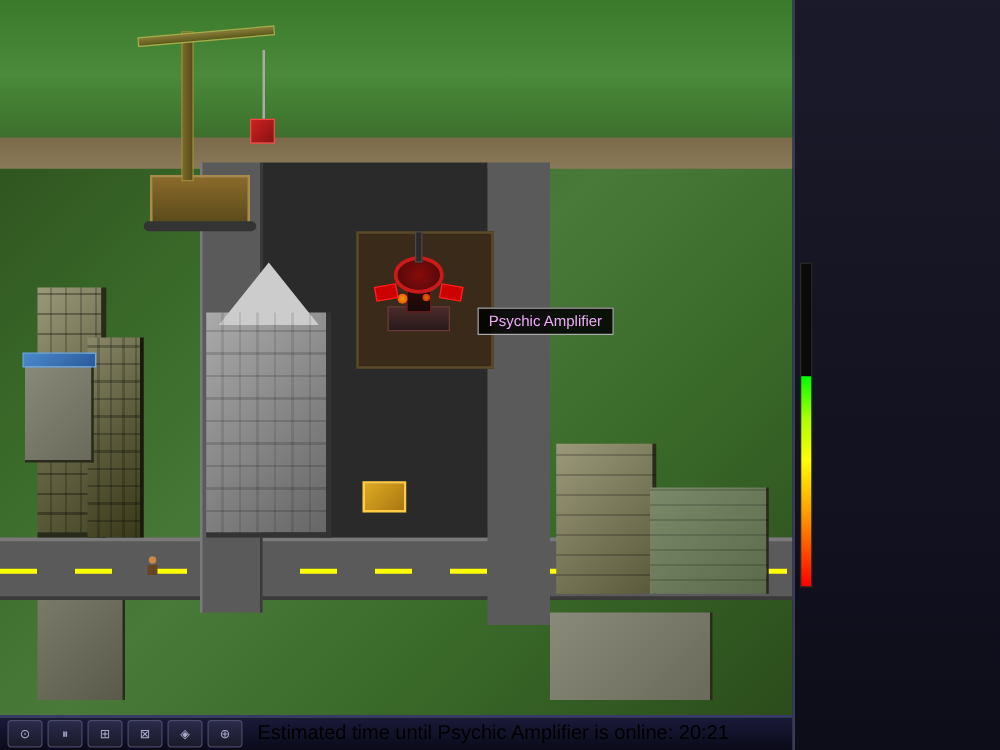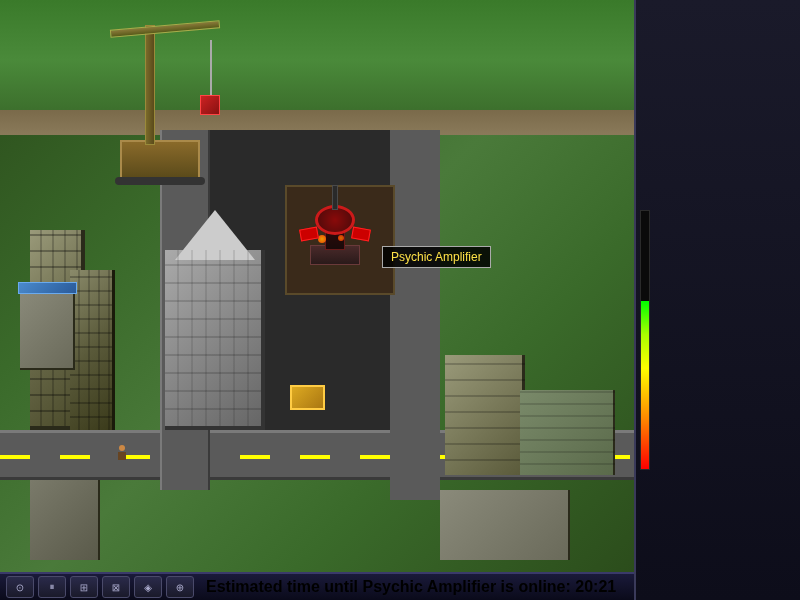--- a/index.html
+++ b/index.html
@@ -28,21 +28,21 @@
       width: 100%; height: 100%;
       background:
         linear-gradient(135deg, #2a4a1a 0%, #3a6a2a 30%, #4a7a3a 50%, #3a6a2a 70%, #2a4a1a 100%);
     }
 
     
     #tooltip {
       position: absolute;
       background: rgba(0,0,0,0.85);
       border: 1px solid #aaa;
-      color: #fde047;
+      color: #f0abfc;
       font-size: 12px;
       padding: 3px 8px;
       pointer-events: none;
       white-space: nowrap;
       z-index: 100;
       text-align: right;
     }
 
     
     #bottom-toolbar {
@@ -219,21 +219,21 @@
     </div>
     <div class="toolbar-btn">
       <span>⊠</span>
     </div>
     <div class="toolbar-btn">
       <span>◈</span>
     </div>
     <div class="toolbar-btn">
       <span>⊕</span>
     </div>
-    <div style="flex:1; display:flex; align-items:flex-end; padding-left:8px;font-weight:bold;">
+    <div style="flex:1; display:flex; align-items:flex-end; padding-left:8px;">
       <span class="status-text">Estimated time until Psychic Amplifier is online:  20:21</span>
     </div>
   </div>
 </div>
 
 <div id="right-panel">
 
   <div style="position:absolute; top:210px; left:4px; width:10px; height:260px; background:#0a0a0a; border:1px solid #2a2a2a;">
     <div style="position:absolute; bottom:0; left:0; width:100%; height:65%; background:linear-gradient(0deg, #ff0000 0%, #ff8800 30%, #ffff00 60%, #aaff00 80%, #00ff00 100%);"></div>
   </div>

